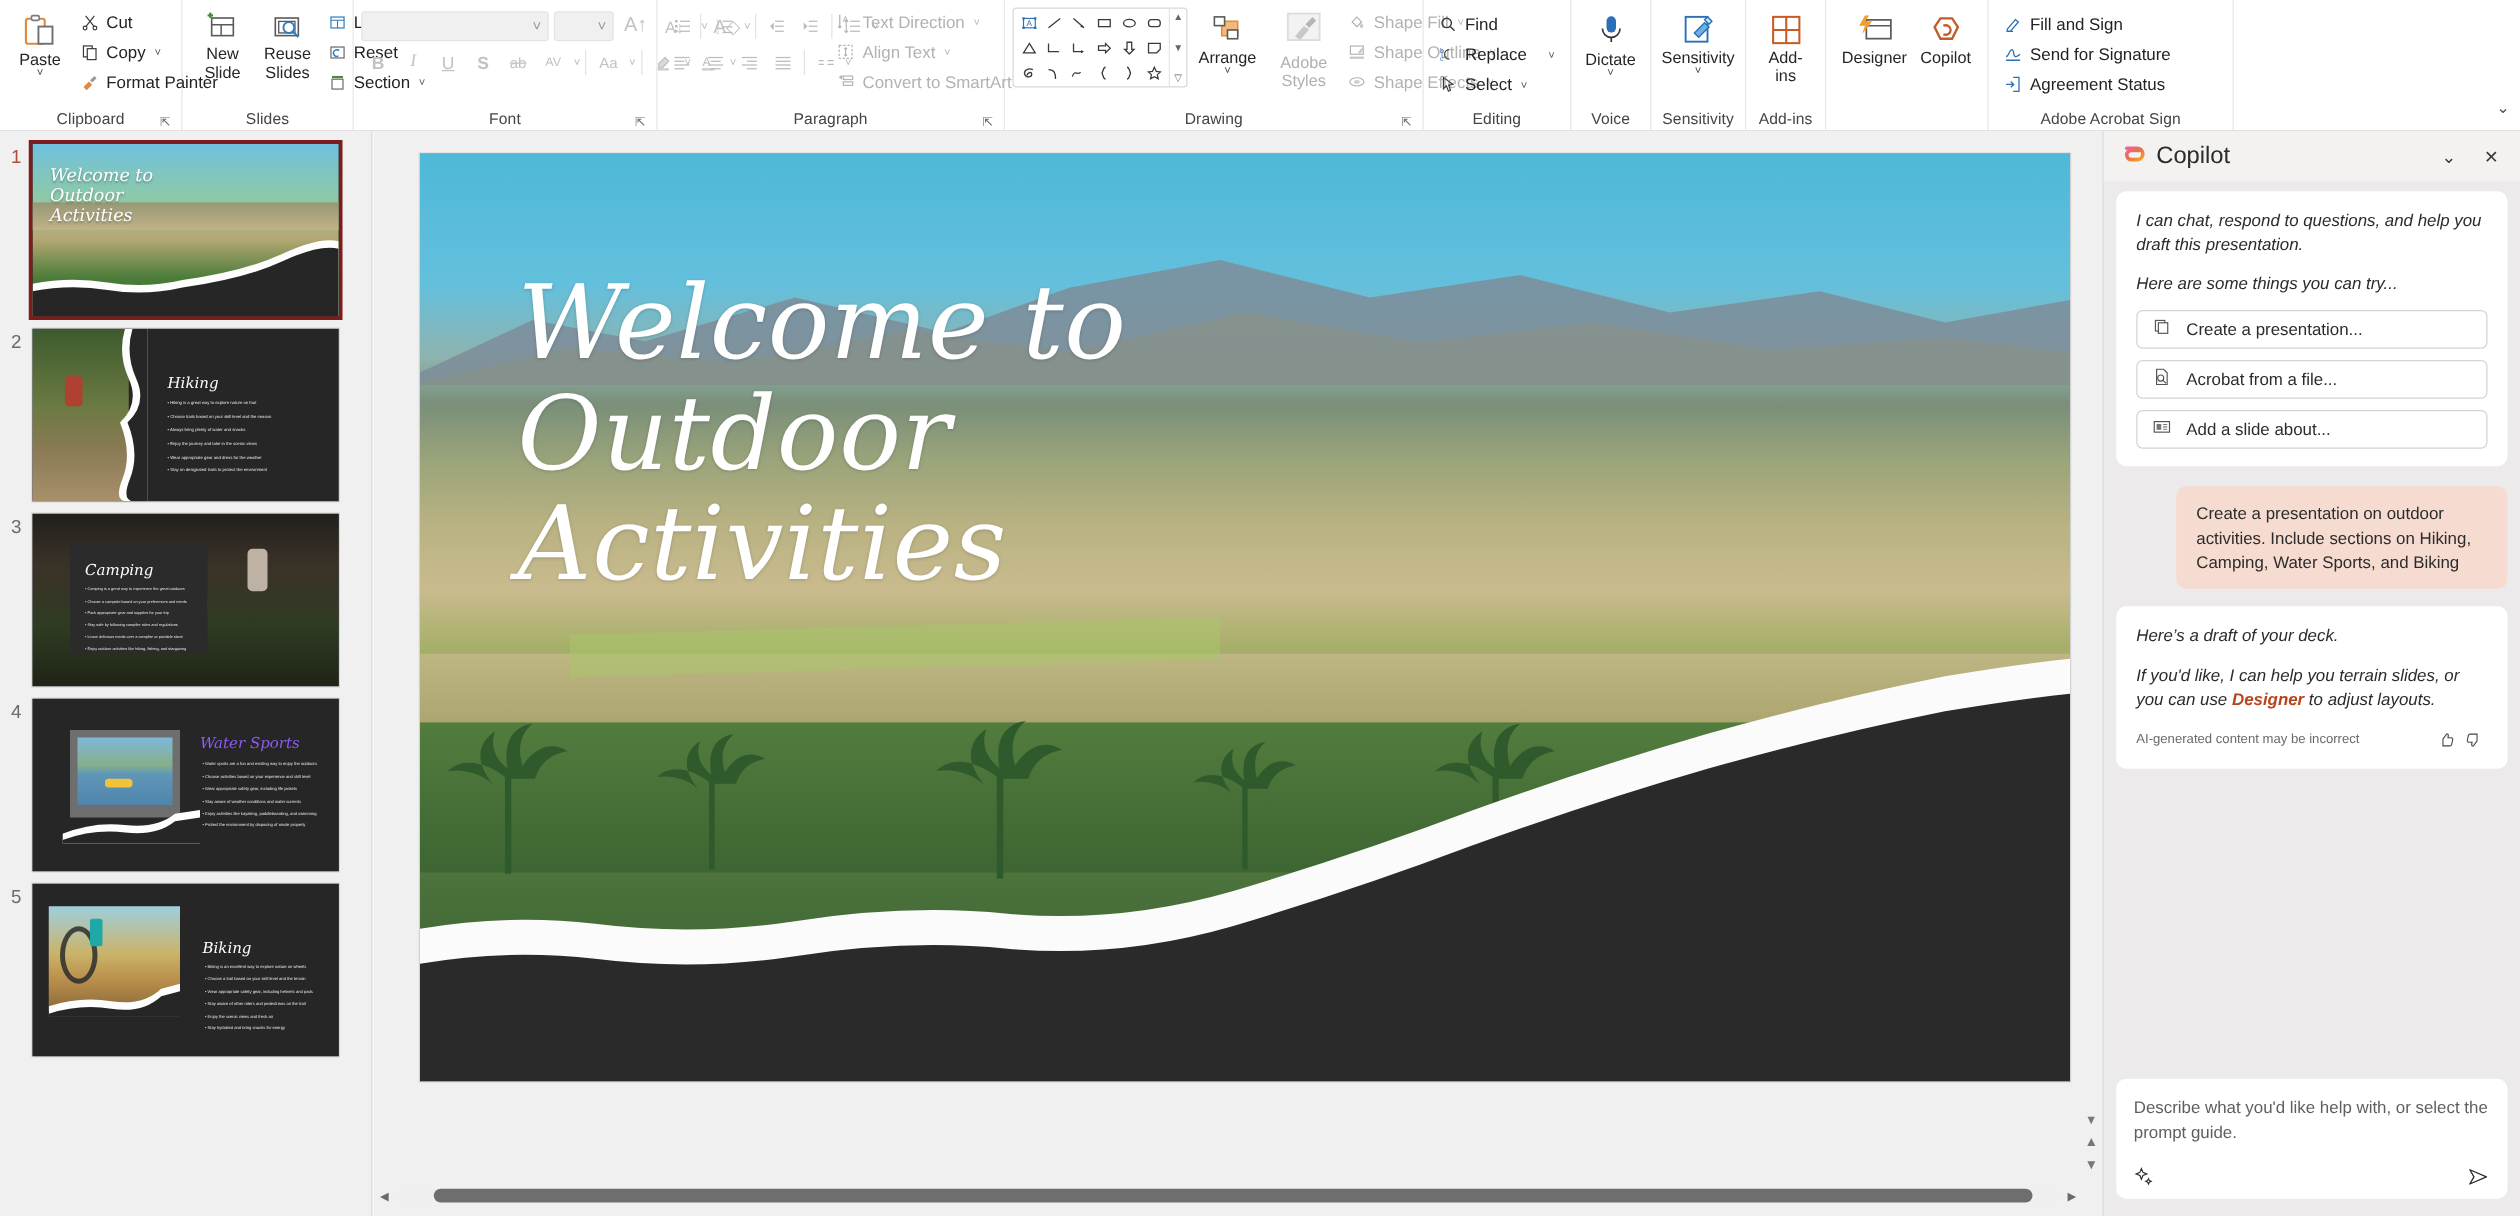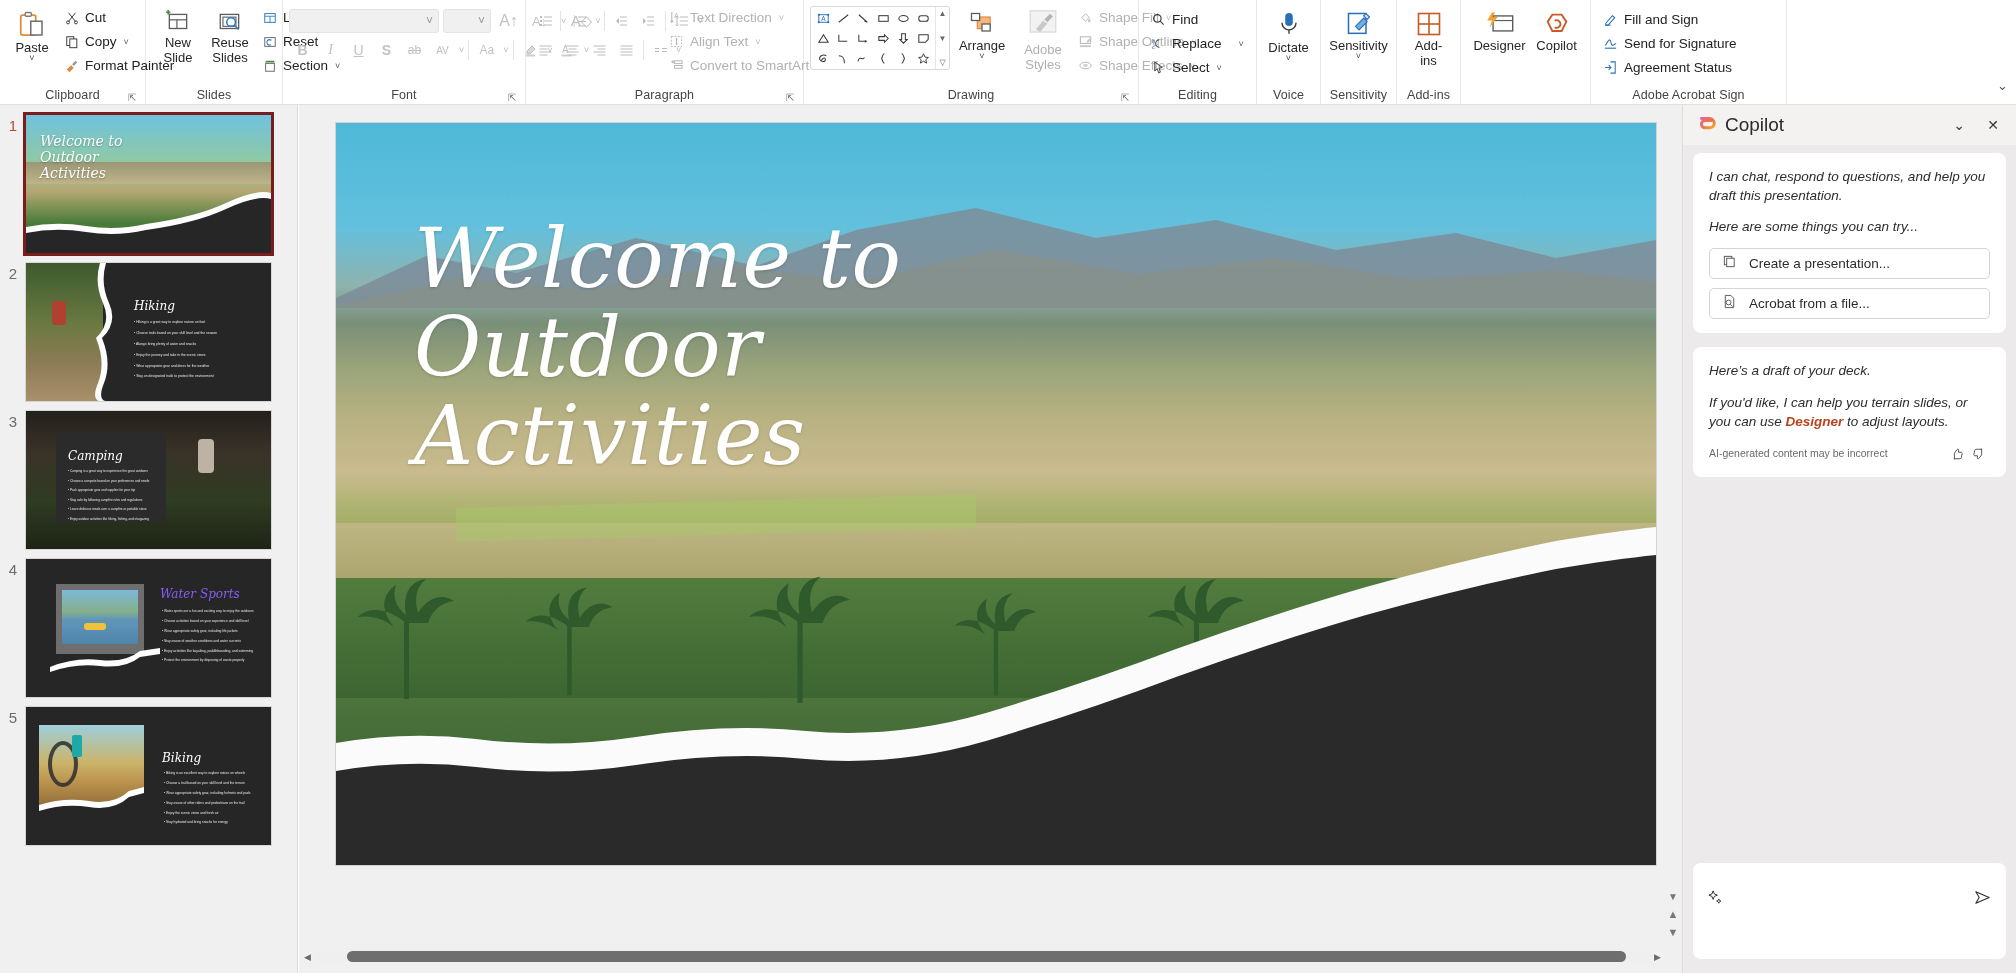--- a/index.html
+++ b/index.html
@@ -1013,22 +1013,35 @@
       <div class="cp-sug">
         <span>
           <svg width="15" height="15" viewBox="0 0 16 16">
               <path d="M3.5 1.5h6l3 3v10h-9z" fill="#fff" stroke="#555" stroke-width="1"></path>
               <circle cx="7" cy="9" r="2.6" fill="#fff" stroke="#555" stroke-width="1"></circle>
               <line x1="9" y1="11" x2="11.5" y2="13.5" stroke="#555" stroke-width="1"></line>
             </svg>
         </span>
         <span>Acrobat from a file...</span>
       </div>
-    </div>
-
+      <div class="cp-sug">
+        <span>
+          <svg width="15" height="15" viewBox="0 0 16 16">
+              <rect x="1.5" y="3.5" width="13" height="9" fill="#fff" stroke="#555" stroke-width="1"></rect>
+              <rect x="3.5" y="5.5" width="4" height="5" fill="#777"></rect>
+              <line x1="9" y1="6" x2="12.5" y2="6" stroke="#777" stroke-width="1"></line>
+              <line x1="9" y1="8" x2="12.5" y2="8" stroke="#777" stroke-width="1"></line>
+              <line x1="9" y1="10" x2="12.5" y2="10" stroke="#777" stroke-width="1"></line>
+            </svg>
+        </span>
+        <span>Add a slide about...</span>
+      </div>
+    </div>
+
+    <div class="cp-user">Create a presentation on outdoor activities. Include sections on Hiking, Camping, Water Sports, and Biking</div>
 
     <div class="cp-card cp-reply">
       <div class="cp-p">Here’s a draft of your deck.</div>
       <div class="cp-p">
         <span>If you'd like, I can help you terrain slides, or you can use </span><span class="cp-designer">Designer</span><span> to adjust layouts.</span>
       </div>
       <div class="cp-foot">
         <div class="cp-disc">AI-generated content may be incorrect</div>
         <div class="cp-thumbicon">
           <svg width="14" height="14" viewBox="0 0 16 16">
@@ -1039,20 +1052,21 @@
           <svg width="14" height="14" viewBox="0 0 16 16">
               <path d="M11 2v7l-3.2 4.2c-.6.8-1.8.3-1.7-.7L6.4 10H3.3c-.8 0-1.4-.8-1.2-1.6l1-4.6C3.25 3.1 3.9 2.6 4.6 2.6H11z" fill="none" stroke="#444" stroke-width="1"></path>
             </svg>
         </div>
       </div>
     </div>
   </div>
 
   <div id="cp-compose">
     <div id="cp-inputbox">
+      <div id="cp-placeholder">Describe what you'd like help with, or select the prompt guide.</div>
       <div id="cp-inputrow">
         <div class="cp-ibtn">
           <svg width="17" height="17" viewBox="0 0 18 18">
             <path d="M6.5 2l1.3 3.2L11 6.5 7.8 7.8 6.5 11 5.2 7.8 2 6.5l3.2-1.3z" fill="none" stroke="#2b2b2b" stroke-width="1"></path>
             <path d="M12.5 10.5l.7 1.6 1.6.7-1.6.7-.7 1.6-.7-1.6-1.6-.7 1.6-.7z" fill="none" stroke="#2b2b2b" stroke-width=".9"></path>
           </svg>
         </div>
         <div class="cp-ibtn">
           <svg width="19" height="19" viewBox="0 0 20 20">
             <path d="M3 4l14 6-14 6 3.5-6z" fill="none" stroke="#2b2b2b" stroke-width="1.1" stroke-linejoin="round"></path>

